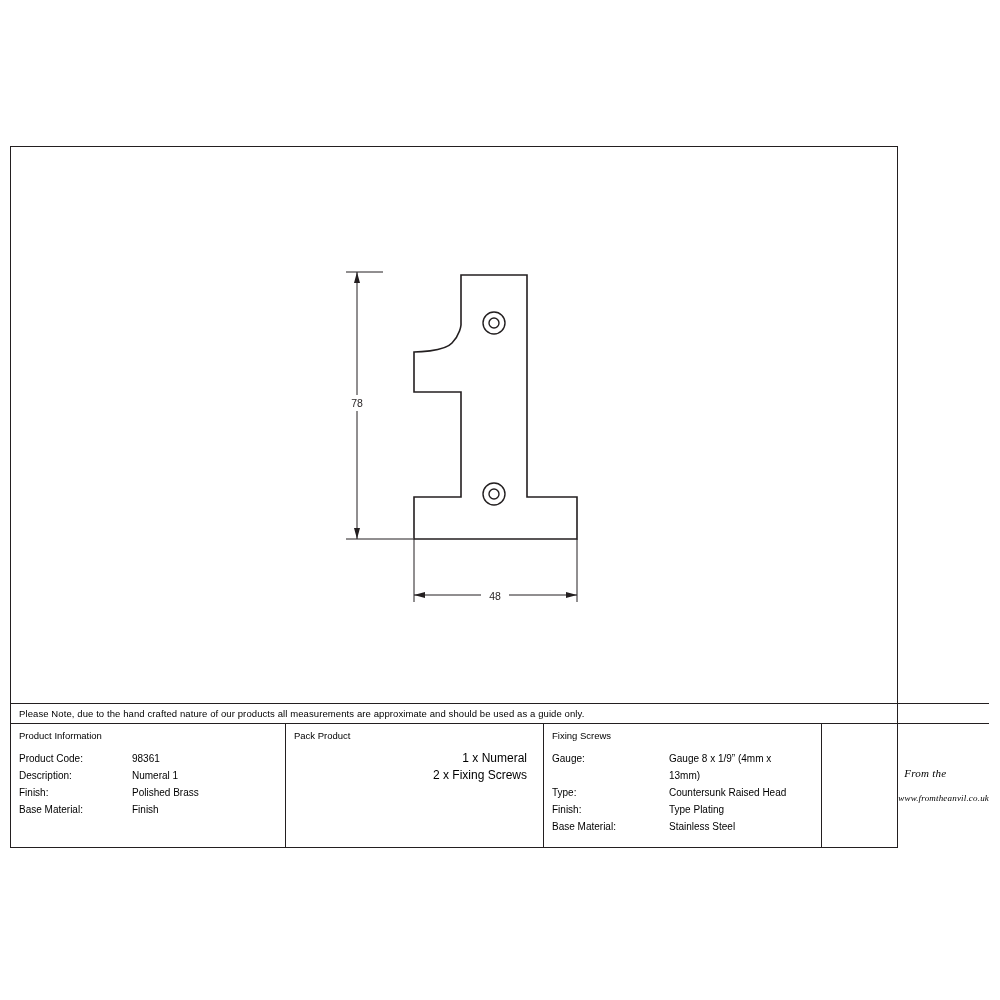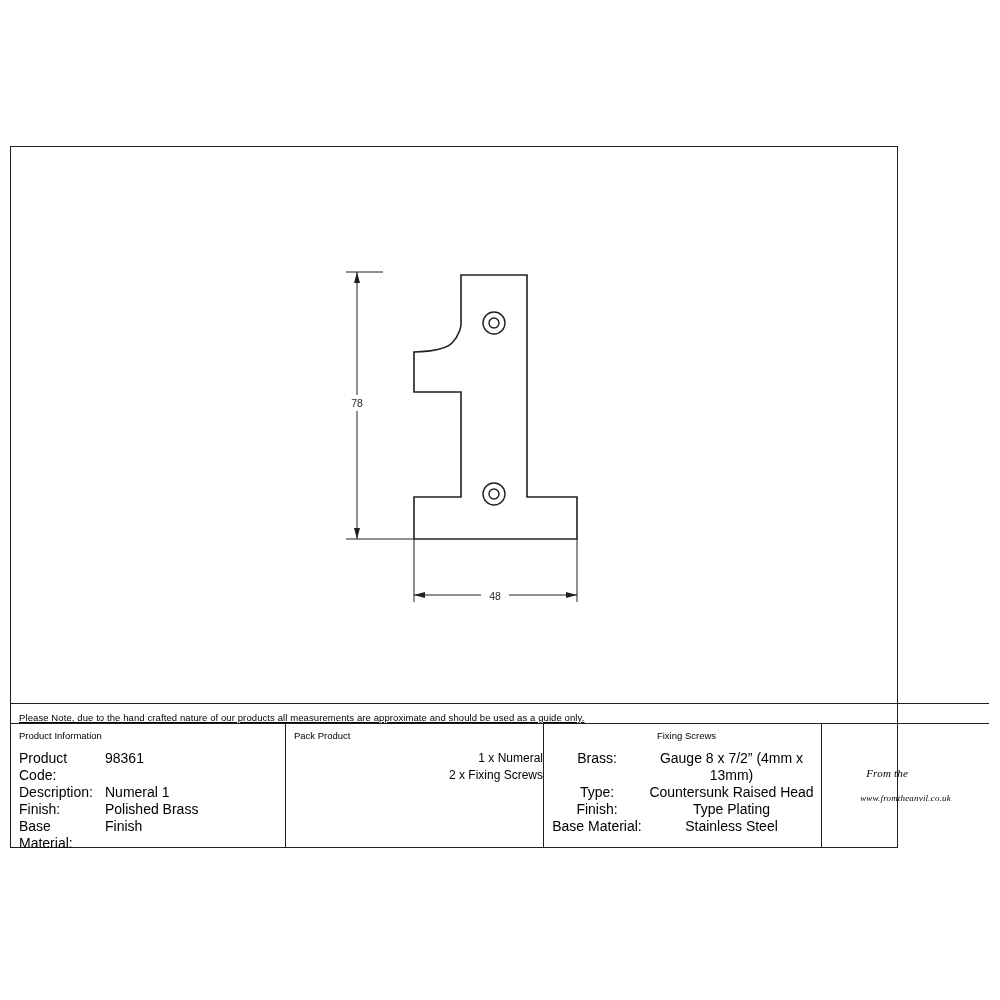--- a/index.html
+++ b/index.html
@@ -34,53 +34,53 @@
   .note-row {
     position: absolute;
     left: 0;
     top: 556px;
     width: 978px;
     height: 21px;
     border-top: 1px solid #231f20;
     border-bottom: 1px solid #231f20;
     box-sizing: border-box;
     display: flex;
-    align-items: flex-end;
-    text-decoration: underline;
+    align-items: center;
   }
   .note-row span {
     font-size: 9.5px;
     padding-left: 8px;
     letter-spacing: 0.01em;
   }
   .info-row {
     position: absolute;
     left: 0;
     top: 577px;
     width: 978px;
     height: 123px;
     display: flex;
   }
   .info-col {
     box-sizing: border-box;
-    padding: 6px 0 0 8px;
+    padding: 6px 16px 0 8px;
     position: relative;
   }
   .col-product { width: 275px; border-right: 1px solid #231f20; }
   .col-pack { width: 258px; border-right: 1px solid #231f20; }
-  .col-screws { width: 278px; border-right: 1px solid #231f20; text-align: center; }
+  .col-screws { width: 278px; border-right: 1px solid #231f20; }
   .col-logo { width: 167px; position: relative; }
   .col-title {
     font-size: 9.5px;
     margin-bottom: 9px;
   }
   .spec-line {
     display: flex;
-    font-size: 14px;
+    font-size: 10px;
     line-height: 17px;
+    gap: 27px;
   }
   .spec-label {
     width: 86px;
     flex: 0 0 86px;
   }
   .spec-value {
     flex: 1 1 auto;
   }
   .pack-line {
     font-size: 12px;
@@ -89,21 +89,21 @@
   }
   .screw-label { width: 90px; flex: 0 0 90px; }
   .logo-wrap {
     position: absolute;
     left: 0;
     top: 0;
     width: 167px;
     height: 123px;
     display: flex;
     align-items: center;
-    justify-content: center;
+    justify-content: flex-end;
   }
   .logo-inner {
     text-align: center;
     line-height: 1;
   }
   .logo-fromthe {
     font-family: "Liberation Serif", serif;
     font-style: italic;
     font-size: 11px;
     letter-spacing: 0.02em;
@@ -215,22 +215,22 @@
 
     <div class="info-col col-pack">
       <div class="col-title">Pack Product</div>
       <div class="pack-line">1 x Numeral</div>
       <div class="pack-line">2 x Fixing Screws</div>
     </div>
 
     <div class="info-col col-screws">
       <div class="col-title">Fixing Screws</div>
       <div class="spec-line">
-        <div class="spec-label screw-label">Brass:</div>
-        <div class="spec-value">Gauge 8 x 7/2” (4mm x 13mm)</div>
+        <div class="spec-label screw-label">Gauge:</div>
+        <div class="spec-value">Gauge 8 x 1/9” (4mm x 13mm)</div>
       </div>
       <div class="spec-line">
         <div class="spec-label screw-label">Type:</div>
         <div class="spec-value">Countersunk Raised Head</div>
       </div>
       <div class="spec-line">
         <div class="spec-label screw-label">Finish:</div>
         <div class="spec-value">Type Plating</div>
       </div>
       <div class="spec-line">

